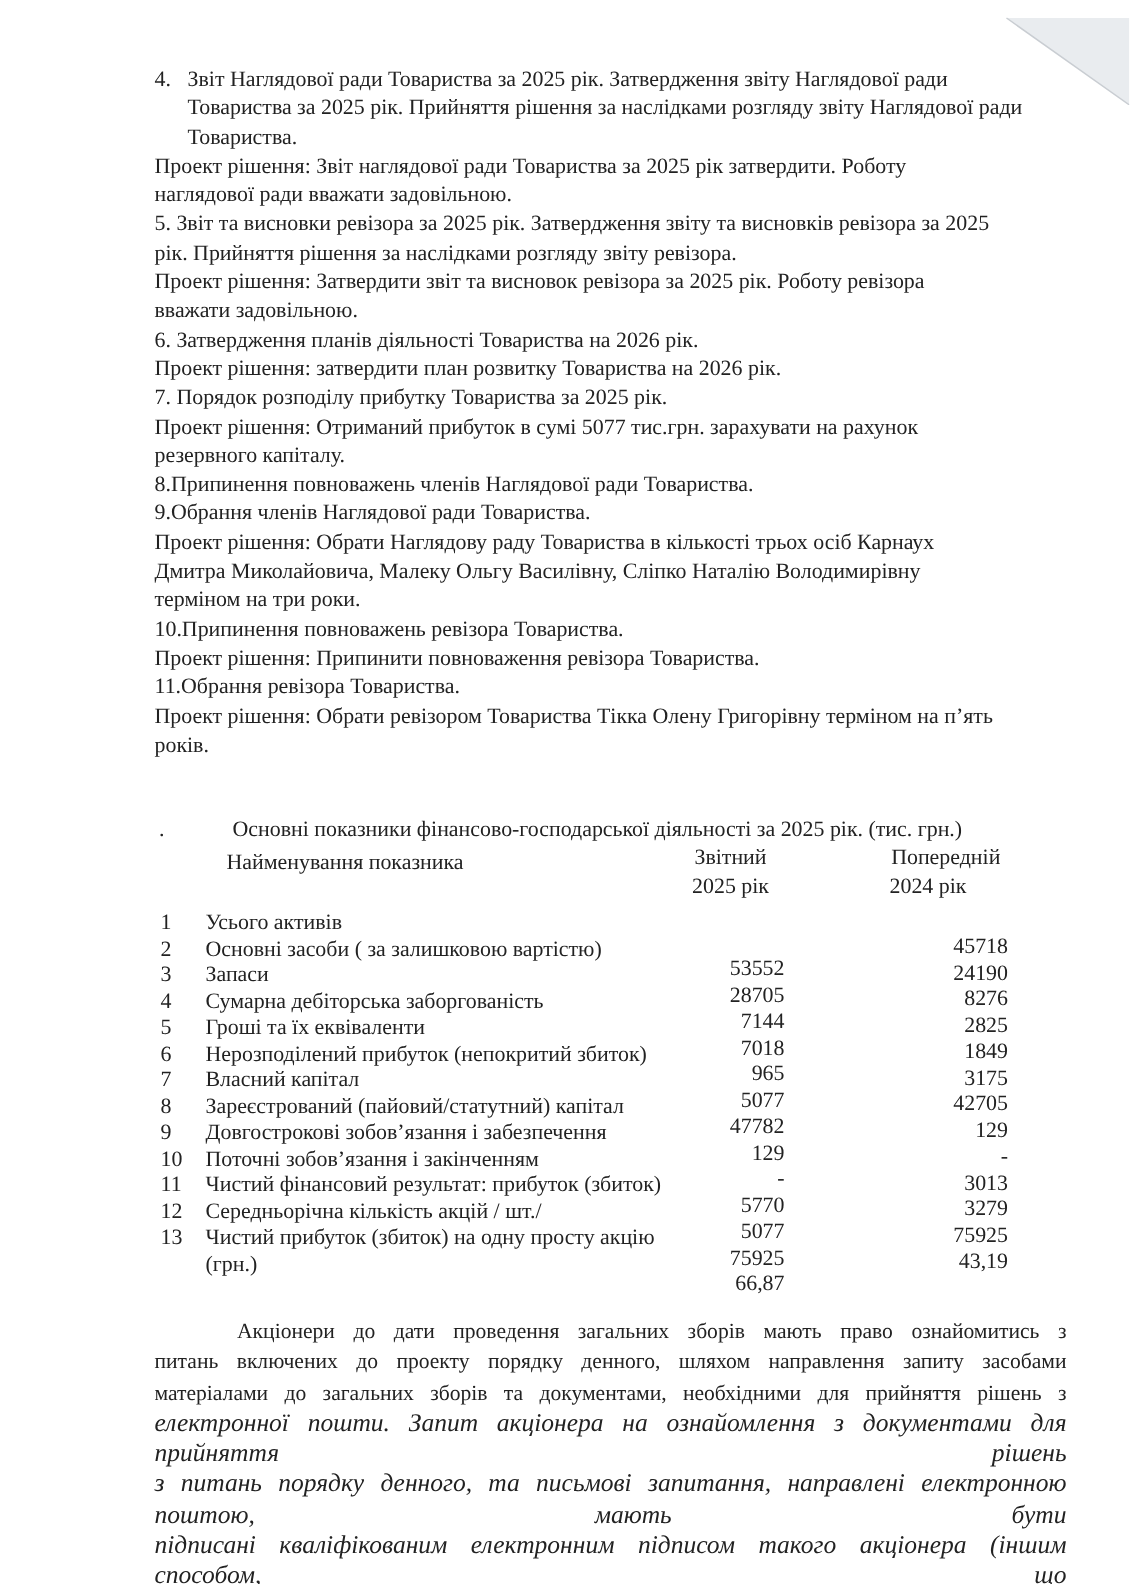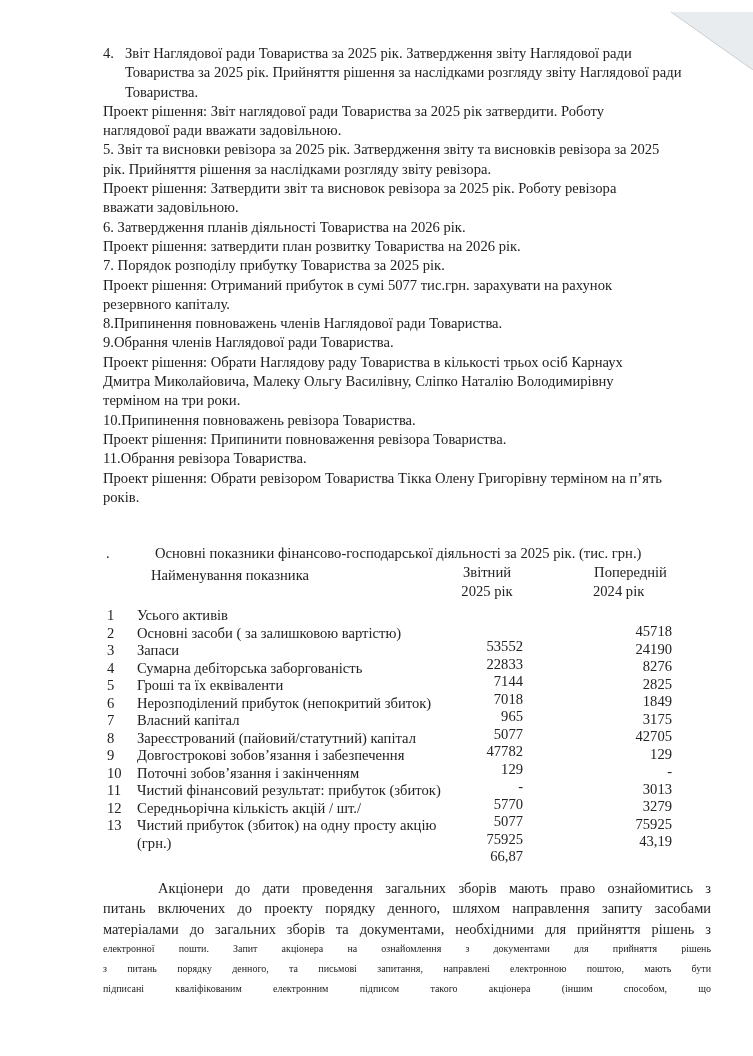--- a/index.html
+++ b/index.html
@@ -23,21 +23,21 @@
   .hdr .name { position: absolute; left: 34px; top: 0; margin-left: 14px; }
   .hdr .c1 { position: absolute; left: 348px; top: 0; text-align: right; width: 72px; line-height: 19px; }
   .hdr .c2 { position: absolute; left: 486px; top: 0; text-align: right; width: 83px; line-height: 19px; }
   .row { position: relative; line-height: 17.5px; min-height: 17.5px; }
   .row .n { position: absolute; left: 4px; width: 22px; }
   .row .lbl { margin-left: 34px; width: 310px; }
   .row .v1 { position: absolute; left: 348px; top: 16px; width: 72px; text-align: right; margin-top: 15px; }
   .row .v2 { position: absolute; left: 486px; top: 16px; width: 83px; text-align: right; }
   .para { position: absolute; left: 103px; top: 878px; width: 608px; text-align: justify; line-height: 20.3px; font-size: 14.4px; }
   .para .first { text-indent: 55px; }
-  .small { font-size: 10px; }
+  .small { font-size: 17px; font-style: italic; }
 </style>
 </head>
 <body>
 
 <svg class="fold" viewBox="0 0 90 70">
   <polygon points="8,12 90,12 90,70" fill="#e9ecef"></polygon>
   <line x1="8" y1="12" x2="90" y2="70" stroke="#c9cdd2" stroke-width="1"></line>
 </svg>
 
 <div class="page" id="agenda">
@@ -112,21 +112,21 @@
   <div id="rows">
       <div class="row">
         <div class="n">1</div>
         <div class="lbl">Усього активів</div>
         <div class="v1">53552</div>
         <div class="v2">45718</div>
       </div>
       <div class="row">
         <div class="n">2</div>
         <div class="lbl">Основні засоби ( за залишковою вартістю)</div>
-        <div class="v1">22833</div>
+        <div class="v1">28705</div>
         <div class="v2">24190</div>
       </div>
       <div class="row">
         <div class="n">3</div>
         <div class="lbl">Запаси</div>
         <div class="v1">7144</div>
         <div class="v2">8276</div>
       </div>
       <div class="row">
         <div class="n">4</div>

